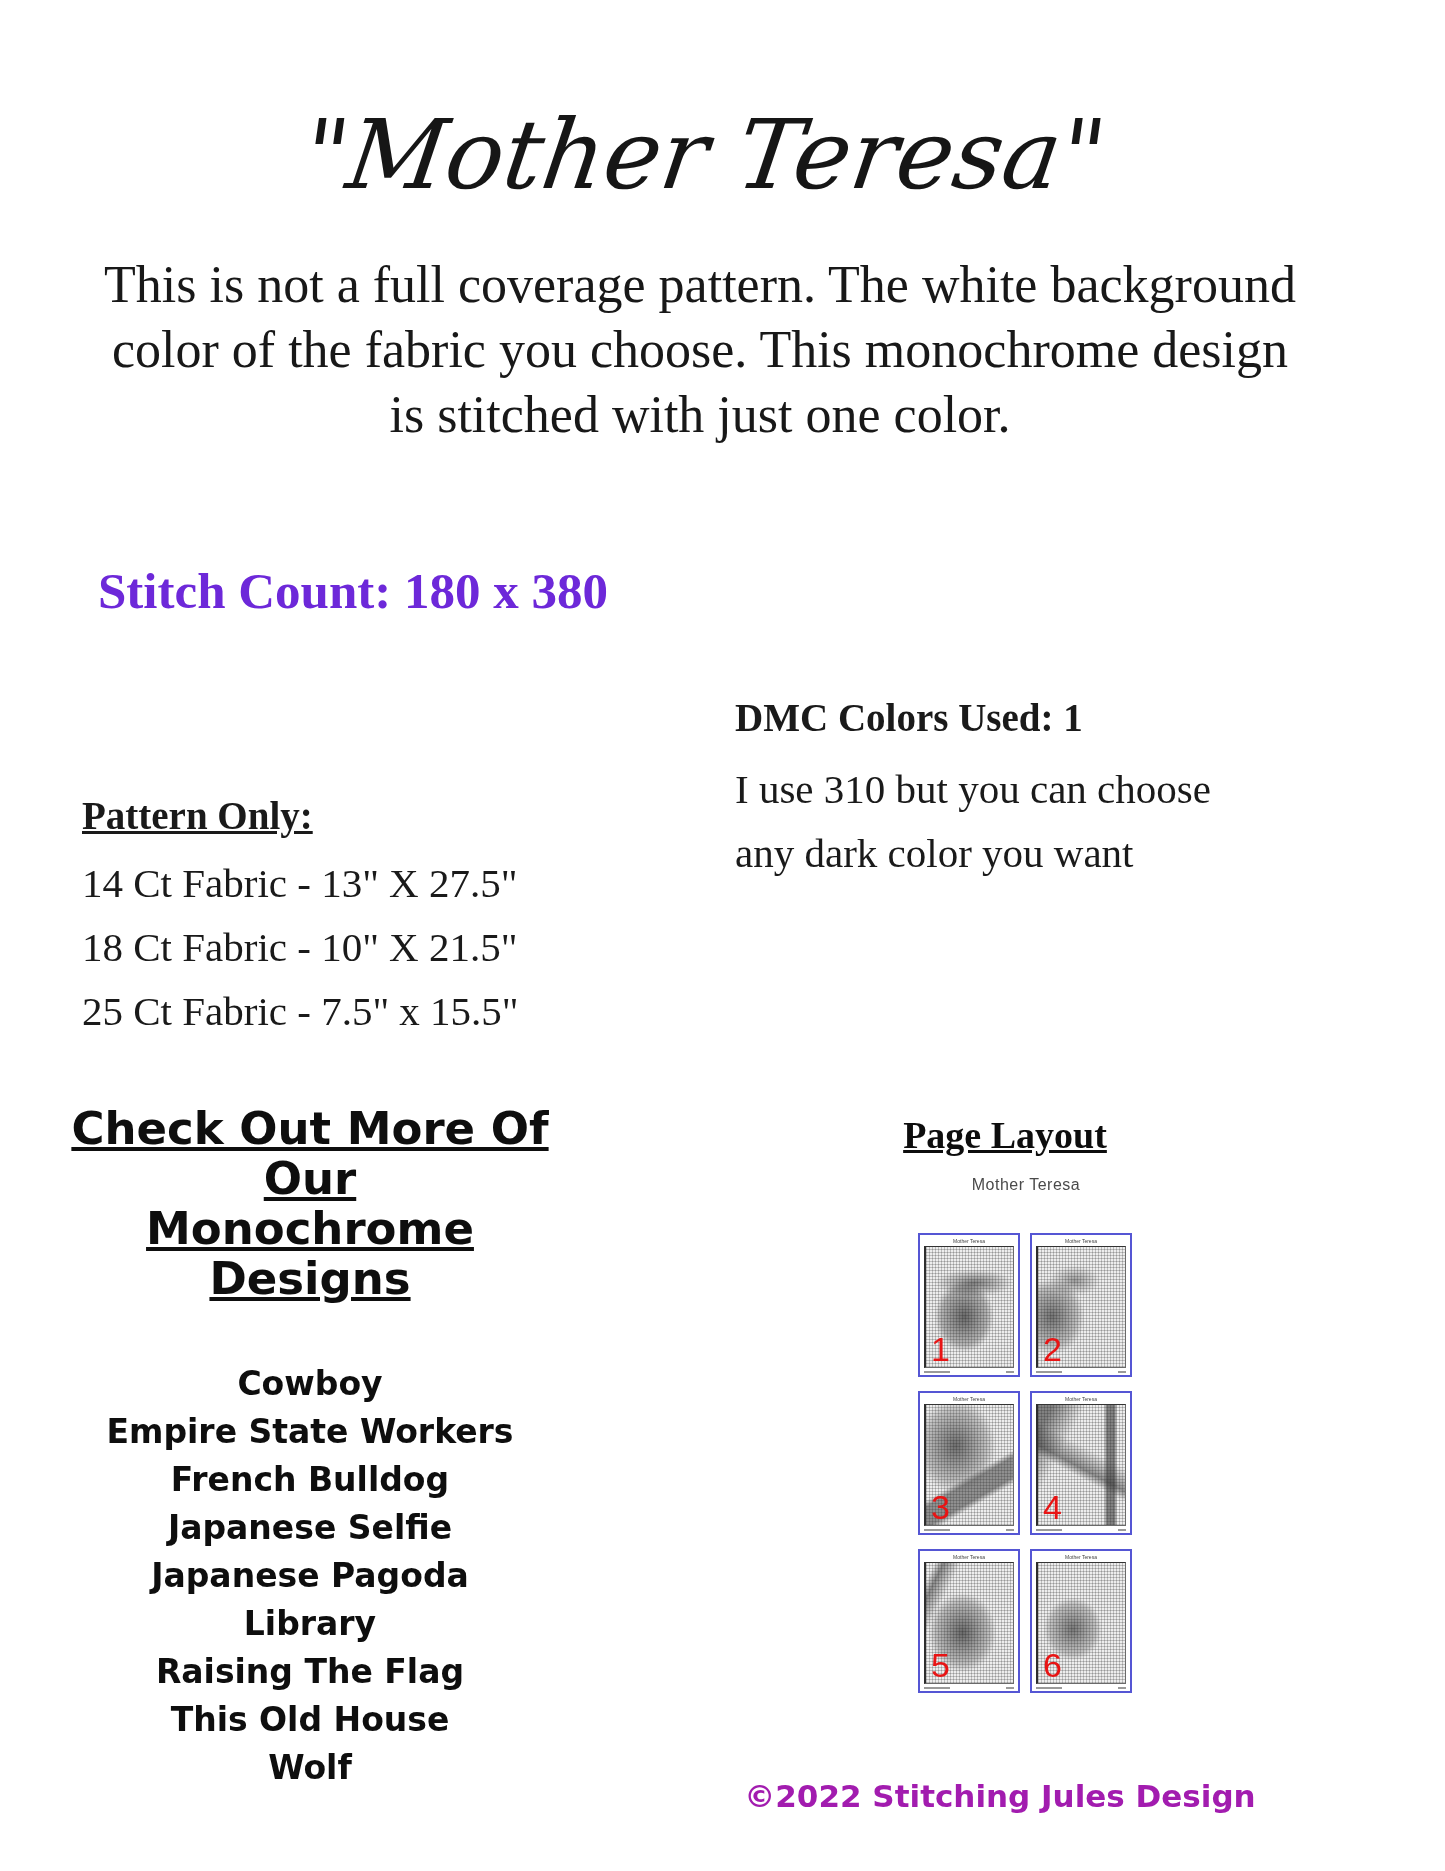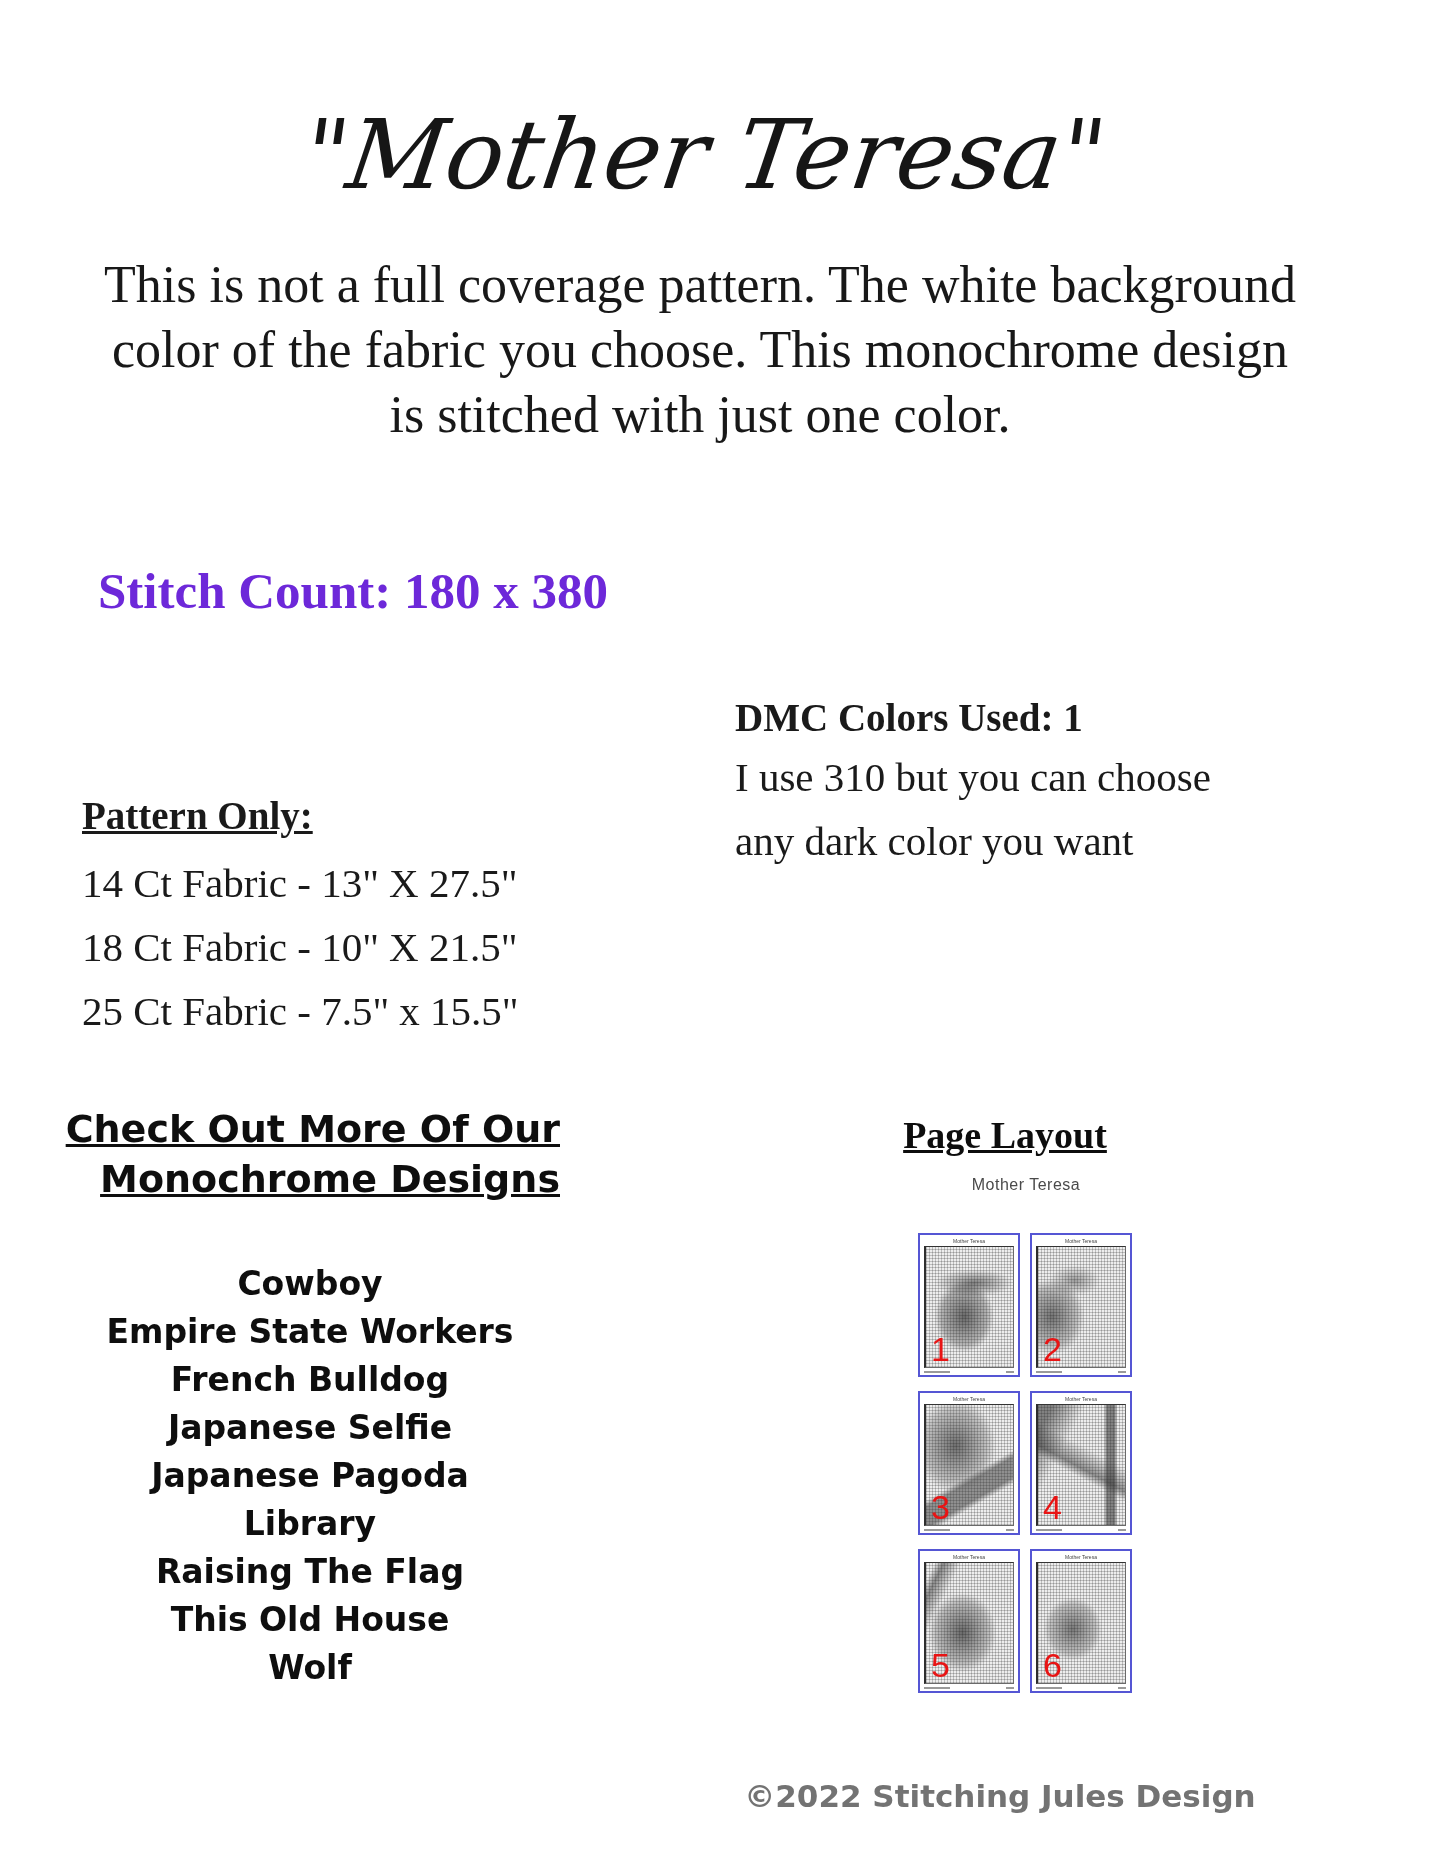--- a/index.html
+++ b/index.html
@@ -13,30 +13,30 @@
 
   
   .intro{position:absolute;top:252px;left:20px;width:1360px;text-align:center;
          font-size:52px;line-height:65px;color:#181818;}
 
   
   .stitch{position:absolute;top:562px;left:98px;font-weight:bold;font-size:51px;color:#6d28d9;}
 
   
   .dmc{position:absolute;top:695px;left:735px;font-size:41px;line-height:64px;}
-  .dmc .h{font-weight:bold;font-size:39px;line-height:46px;margin-bottom:4px;}
+  .dmc .h{font-weight:bold;font-size:39px;line-height:46px;margin-bottom:16px;}
 
   
   .pattern{position:absolute;top:793px;left:82px;font-size:41px;line-height:64px;}
   .pattern .h{font-weight:bold;font-size:39px;line-height:46px;text-decoration:underline;margin-bottom:12px;}
 
   
   .more{position:absolute;top:1104px;left:60px;width:500px;text-align:center;
         font-family:"DejaVu Sans",sans-serif;font-weight:bold;color:#0e0e0e;}
-  .more .h{font-size:38px;line-height:50px;text-decoration:underline;text-align:right;}
+  .more .h{font-size:45px;line-height:50px;text-decoration:underline;}
   .designs{list-style:none;margin:56px 0 7px 0;padding:0;font-size:33px;line-height:48px;}
 
   
   .pl-head{position:absolute;top:1088px;left:760px;width:490px;text-align:center;
            font-family:"Liberation Serif",serif;font-weight:bold;font-size:38px;
            text-decoration:underline;color:#0d0d0d;margin-top:25px;}
   .preview-label{position:absolute;top:1176px;left:776px;width:500px;text-align:center;
            font-family:"Liberation Sans",sans-serif;font-size:16px;color:#4a4a4a;letter-spacing:.5px;}
 
   
@@ -76,21 +76,21 @@
       radial-gradient(46% 36% at 40% 55%, rgba(30,30,30,.56), rgba(95,95,95,.30) 58%, transparent 73%),
       var(--mesh);}
   .tnum{position:absolute;left:5px;bottom:1px;font-family:"Liberation Sans",sans-serif;
         font-size:34px;line-height:1;color:#e81414;}
   .tfoot{display:flex;justify-content:space-between;margin-top:3px;}
   .tfoot span{height:2px;background:#9a9a9a;display:block;}
   .fl{width:26px;} .fr{width:8px;}
 
   
   .copyright{position:absolute;top:1778px;left:700px;width:600px;text-align:center;
-             font-family:"DejaVu Sans",sans-serif;font-weight:bold;font-size:31px;color:#737373;}
+             font-family:"DejaVu Sans",sans-serif;font-weight:bold;font-size:31px;color:#a21caf;}
 </style>
 </head>
 <body>
 
 <main class="sheet">
 
   <h1 class="title">"Mother Teresa"</h1>
 
   <section class="intro">
     <div>This is not a full coverage pattern. The white background</div>

